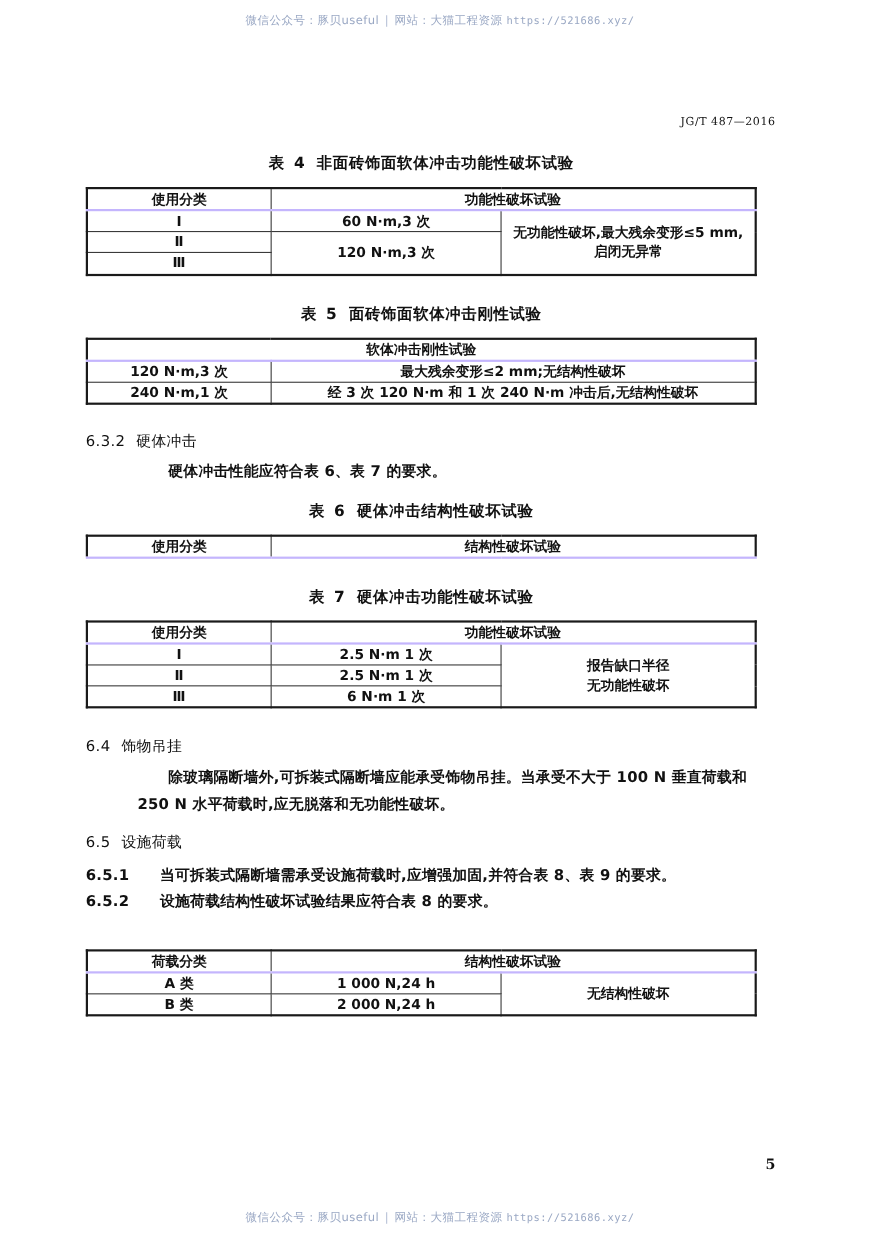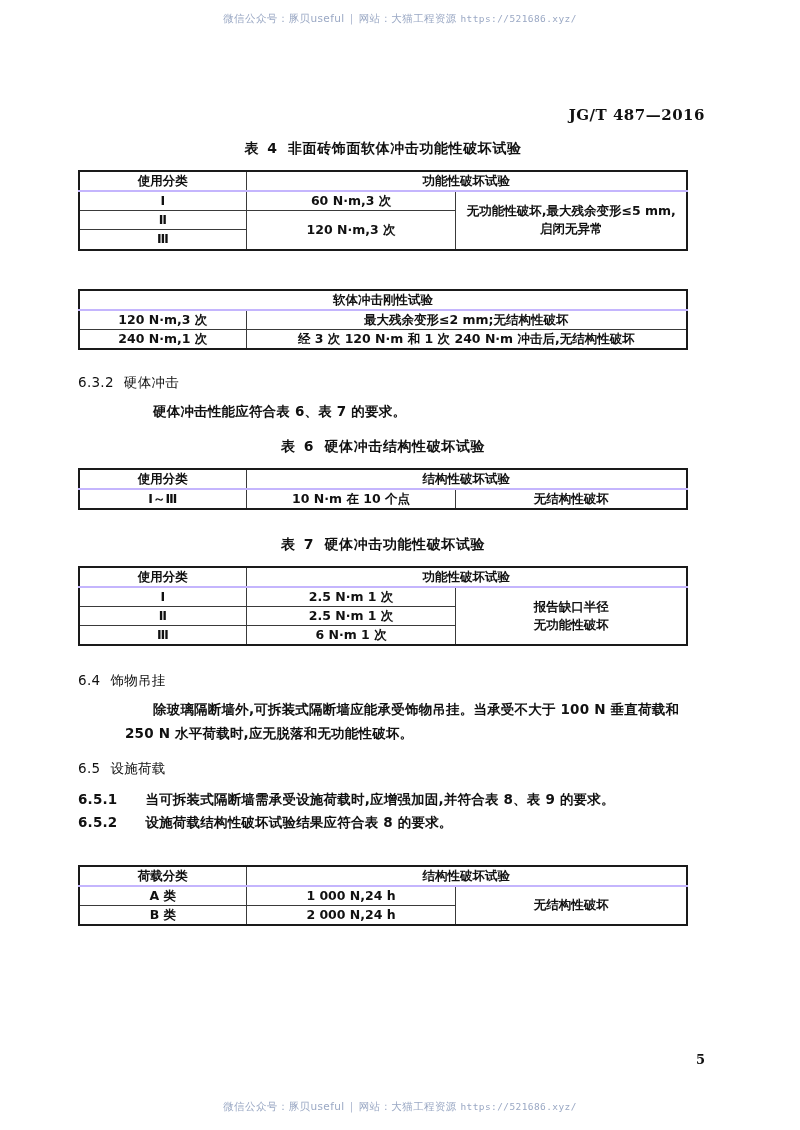--- a/index.html
+++ b/index.html
@@ -38,22 +38,22 @@
   .watermark .url { font-family: "DejaVu Sans Mono", "Liberation Mono", monospace; font-size: 9.5px; }
   .watermark-top { top: 12px; }
   .watermark-bottom { top: 1100px; }
 
   
   .std-no {
     position: absolute;
     top: 106px;
     right: 95px;
     font-family: "DejaVu Serif", "Liberation Serif", serif;
-    font-weight: bold;
-    font-size: 15px;
+    font-weight: normal;
+    font-size: 10px;
     letter-spacing: 0.5px;
   }
 
   
   .content {
     position: absolute;
     left: 78px;
     top: 140px;
     width: 610px;
   }
@@ -171,20 +171,23 @@
           <td class="cellpad-short" rowspan="2">120 N·m,3 次</td>
         </tr>
         <tr>
           <td class="cellpad-short">Ⅲ</td>
         </tr>
       </tbody>
     </table>
 
     <div class="spacer-26"></div>
 
+    <div class="table-title">
+      <span class="tnum">表 5</span><span class="tname">面砖饰面软体冲击刚性试验</span>
+    </div>
     <div class="spacer-12"></div>
     <table class="doc">
       <colgroup>
           <col style="width:27.5%">
           <col style="width:72.5%">
         </colgroup>
       <tbody>
         <tr class="head">
           <td class="cellpad" colspan="2">软体冲击刚性试验</td>
         </tr>
@@ -216,25 +219,20 @@
     <table class="doc">
       <colgroup>
           <col style="width:27.5%">
           <col style="width:34.5%">
           <col style="width:38%">
         </colgroup>
       <tbody>
         <tr class="head">
           <td class="cellpad">使用分类</td>
           <td class="cellpad" colspan="2">结构性破坏试验</td>
-        </tr>
-        <tr>
-          <td class="cellpad-short">Ⅰ～Ⅲ</td>
-          <td class="cellpad-short">10 N·m 在 10 个点</td>
-          <td class="cellpad-short">无结构性破坏</td>
         </tr>
       </tbody>
     </table>
 
     <div class="spacer-26"></div>
 
     <div class="table-title">
       <span class="tnum">表 7</span><span class="tname">硬体冲击功能性破坏试验</span>
     </div>
     <div class="spacer-12"></div>

